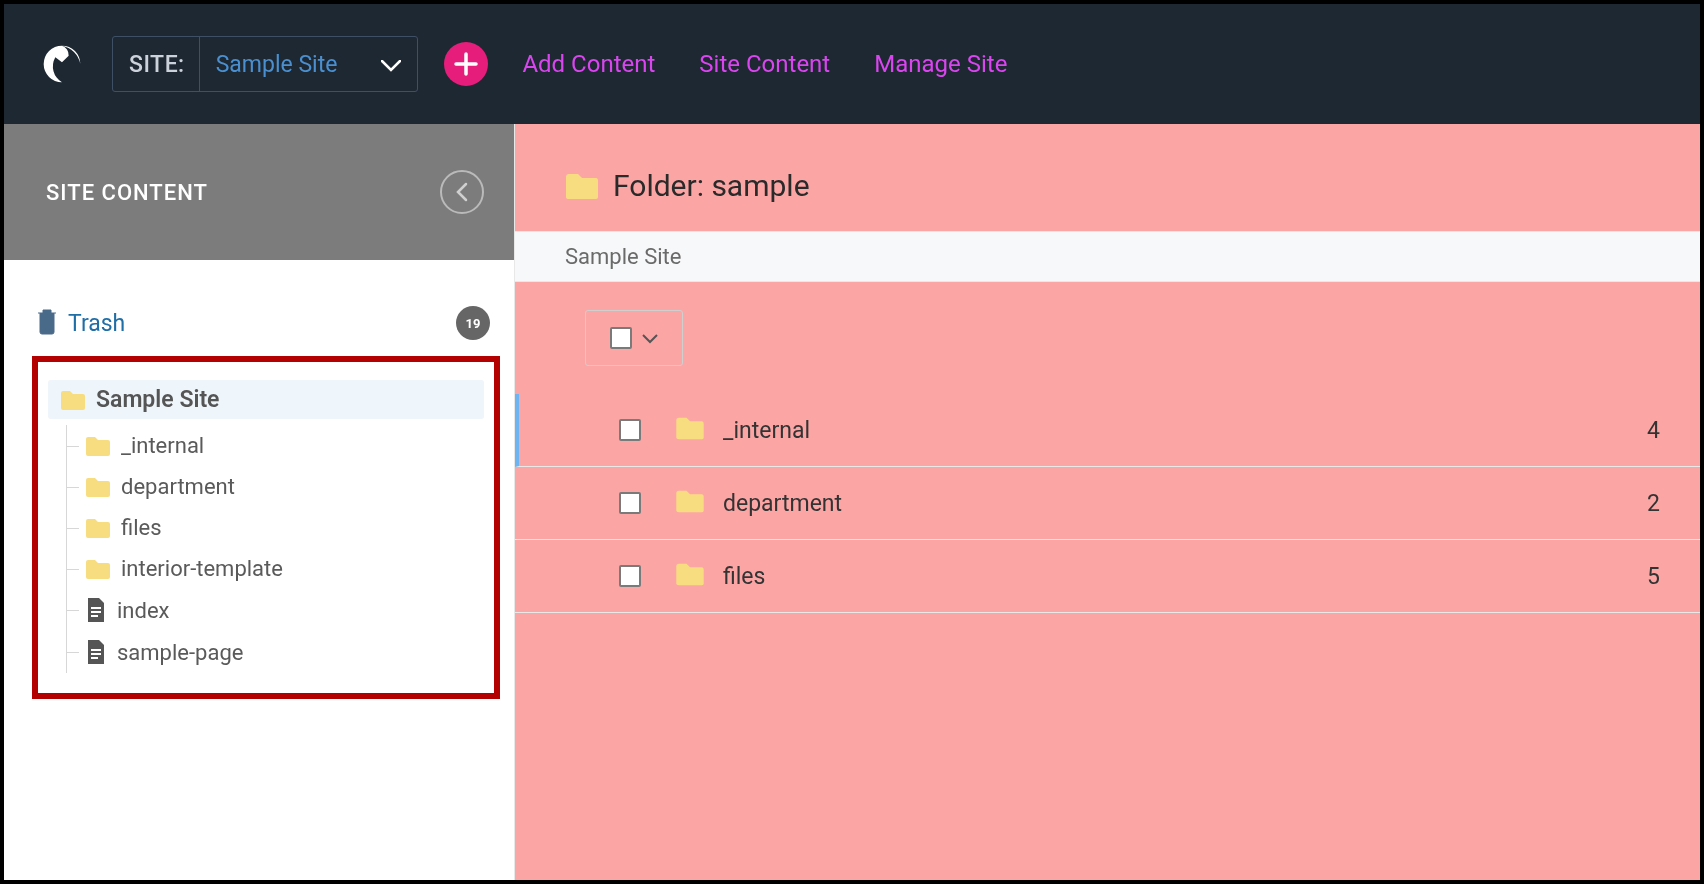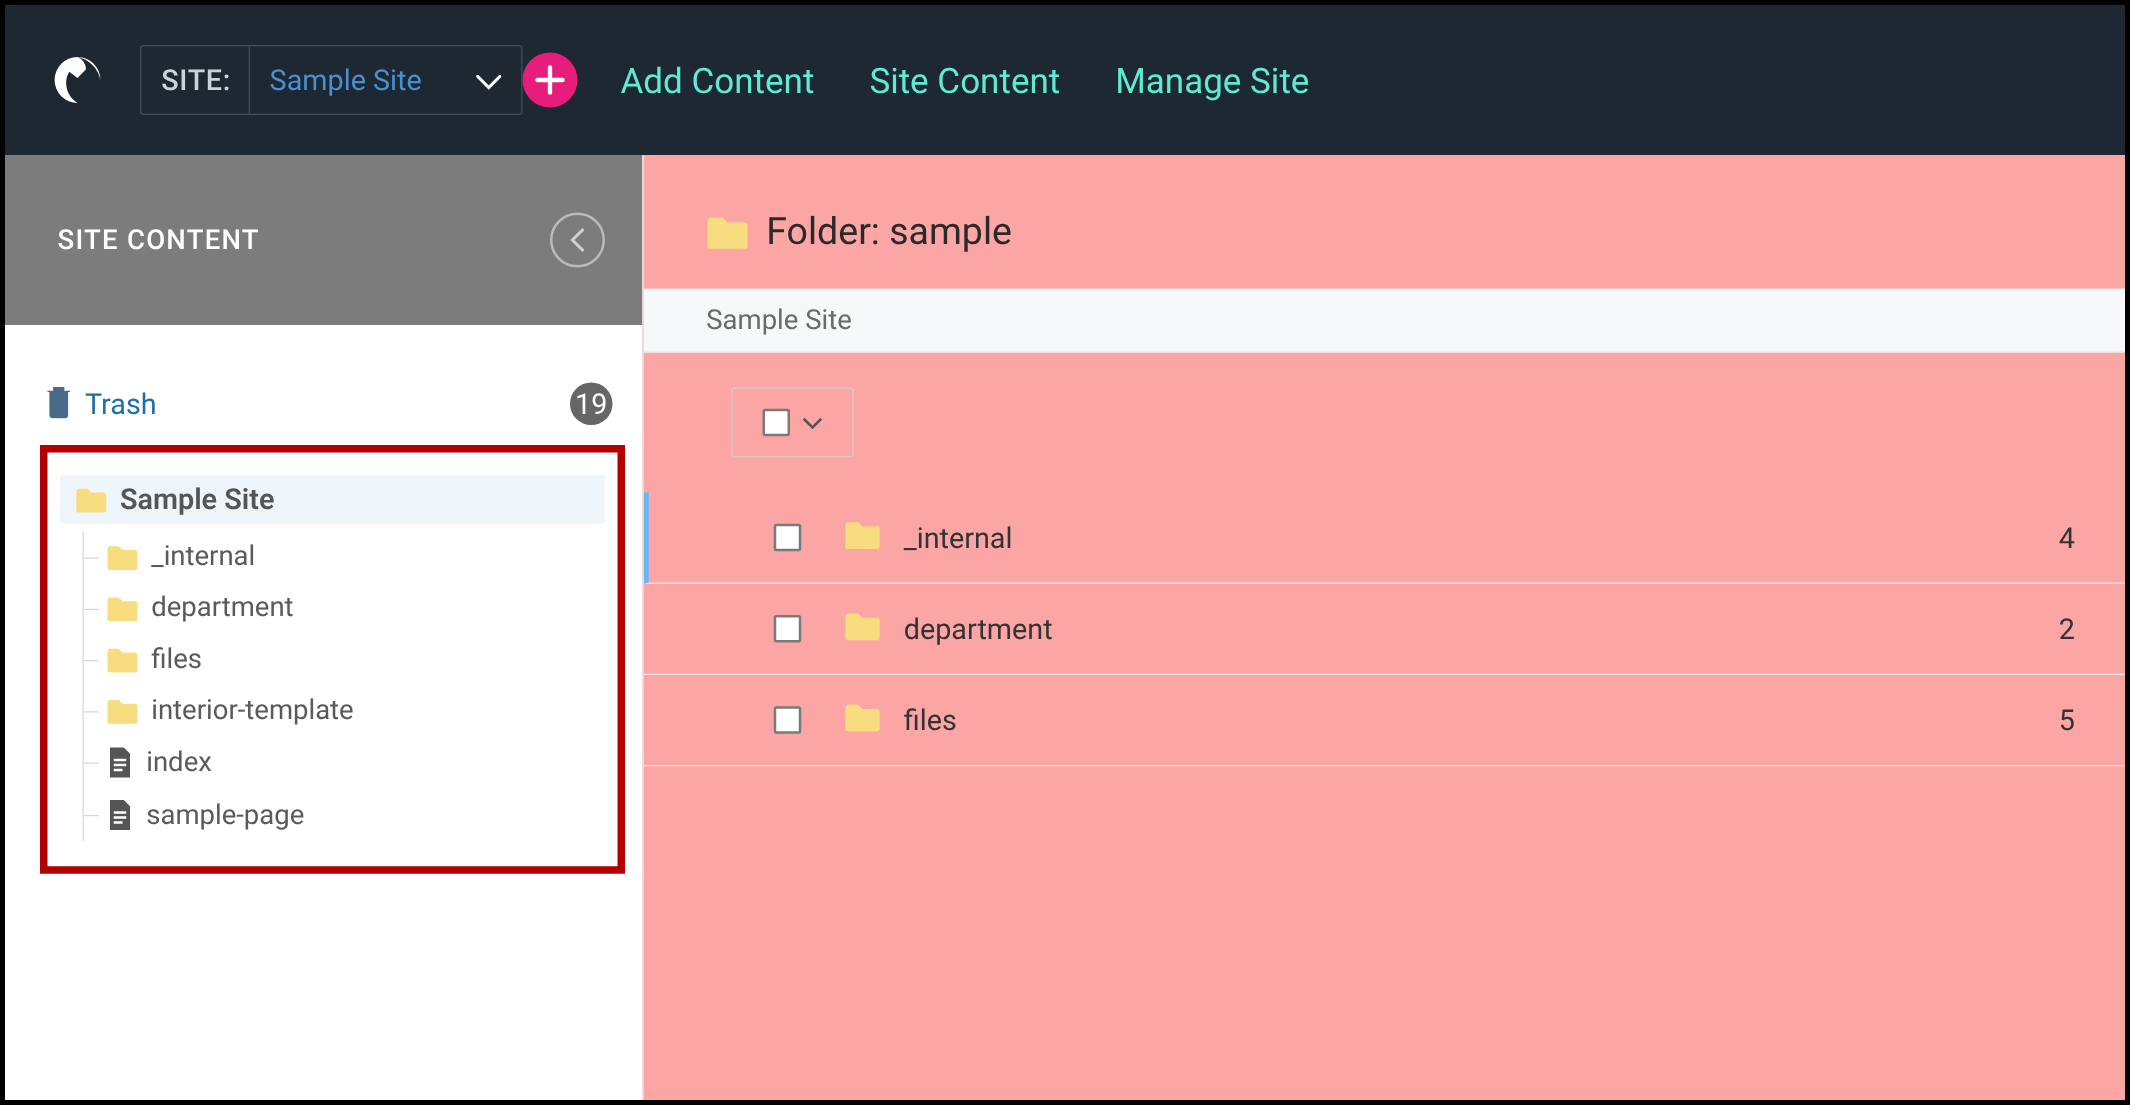--- a/index.html
+++ b/index.html
@@ -1,34 +1,34 @@
 <!DOCTYPE html>
 <html><head>
 <meta charset="utf-8">
 <style>
 *{box-sizing:border-box;margin:0;padding:0}
 html,body{height:100%}
 body{font-family:-apple-system,BlinkMacSystemFont,"Segoe UI",Roboto,Helvetica,Arial,sans-serif;font-size:16px;color:#333;background:#fff;border:4px solid #000}
 .topbar{height:120px;background:#1e2832;display:flex;align-items:center;padding:0 28px;color:#fff}
 .logo{width:60px;height:60px;margin-right:20px;flex-shrink:0;display:flex;align-items:center;justify-content:center}
-.site-selector{display:flex;border:1px solid #3f5065;border-radius:3px;height:56px}
+.site-selector{display:flex;border:1px solid #3f5065;border-radius:3px;margin-right:26px;height:56px}
 .site-label{padding:0 14px 0 16px;color:#ccd2da;font-size:23px;font-weight:500;letter-spacing:.5px;border-right:1px solid #3f5065;height:100%;display:flex;align-items:center}
 .site-value{padding:0 16px;color:#4a8fcf;font-size:23px;display:flex;align-items:center;gap:44px;height:100%}
 .add-btn{width:44px;height:44px;background:#e61d7b;border-radius:50%;display:flex;align-items:center;justify-content:center;flex-shrink:0;margin-right:12px}
-.topbar-link{color:#5eead4;font-size:28px;padding:0 22px;white-space:nowrap}
+.topbar-link{color:#d946ef;font-size:24px;padding:0 22px;white-space:nowrap}
 .workspace{display:flex;height:calc(100% - 120px)}
 .sidebar{width:510px;flex-shrink:0;background:#fff;overflow:hidden}
 .sidebar-header{height:136px;background:#7c7c7c;display:flex;align-items:center;justify-content:space-between;padding:0 30px 0 42px;color:#fff}
 .sidebar-title{font-size:22px;font-weight:500;letter-spacing:1px}
 .collapse-btn{width:44px;height:44px;border:2px solid #bababa;border-radius:50%;display:flex;align-items:center;justify-content:center}
 .sidebar-body{padding:46px 0 0 0}
 .trash-row{display:flex;align-items:center;justify-content:space-between;padding:0 24px 0 32px;margin-bottom:16px}
 .trash-left{display:flex;align-items:center;gap:10px}
 .trash-label{color:#206ea6;font-size:23px}
-.badge{background:#666;color:#fff;border-radius:50%;width:34px;height:34px;display:flex;align-items:center;justify-content:center;font-size:23px;font-weight:400}
+.badge{background:#666;color:#fff;border-radius:50%;width:34px;height:34px;display:flex;align-items:center;justify-content:center;font-size:13px;font-weight:700}
 .tree-box{border:6px solid #b30000;margin:0 14px 14px 28px;padding:18px 10px 20px 10px}
 .tree-root{display:flex;align-items:center;gap:10px;padding:6px 12px;background:#eef5fb;border-radius:3px}
 .tree-root .label{font-size:23px;color:#555;font-weight:600}
 .tree-children{margin-left:18px;margin-top:6px;border-left:1px solid #d7d7d7;padding-left:0}
 .tree-item{display:flex;align-items:center;gap:10px;padding:8px 0 8px 18px;position:relative}
 .tree-item::before{content:"";position:absolute;left:0;top:50%;width:12px;height:1px;background:#d7d7d7}
 .tree-item .label{font-size:22px;color:#5a5a5a}
 .main{flex:1;background:#fca5a5;border-left:1px solid #e8e8e8;overflow:hidden}
 .main-title{display:flex;align-items:center;gap:14px;padding:44px 0 28px 50px;font-size:30px;color:#2a2a2a}
 .crumb-bar{background:#f7f8f9;border-top:1px solid #e8e8e8;border-bottom:1px solid #e8e8e8;padding:12px 0 12px 50px;font-size:22px;color:#6a6a6a}

